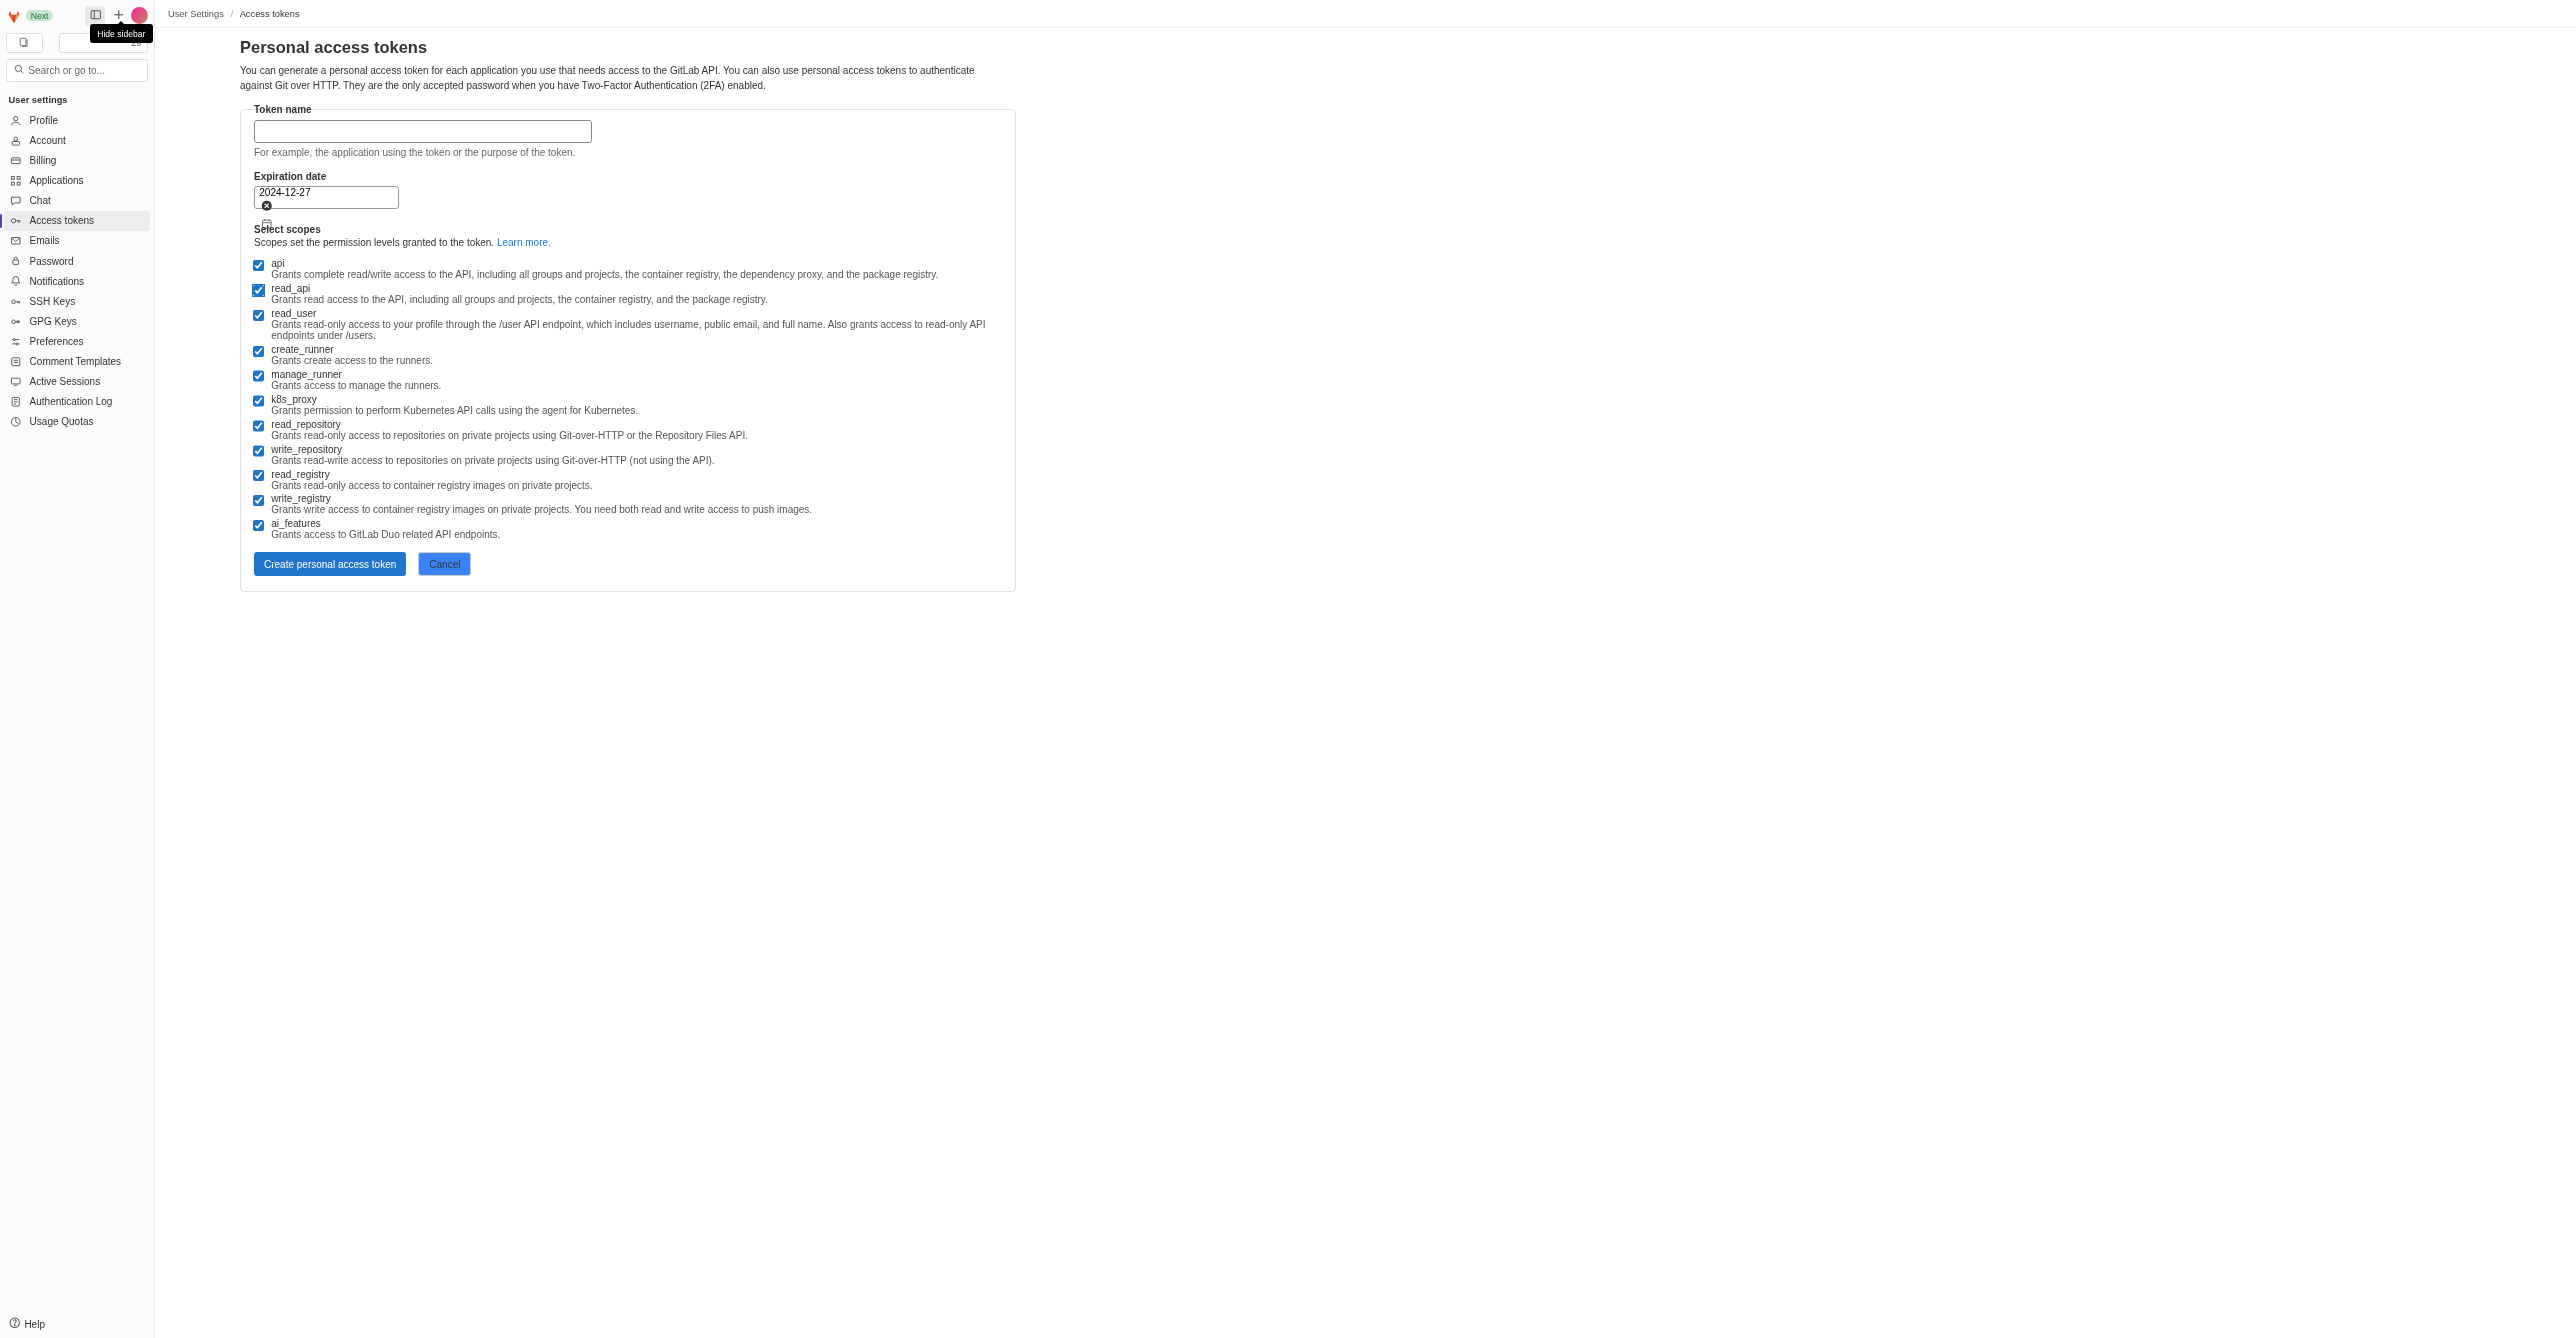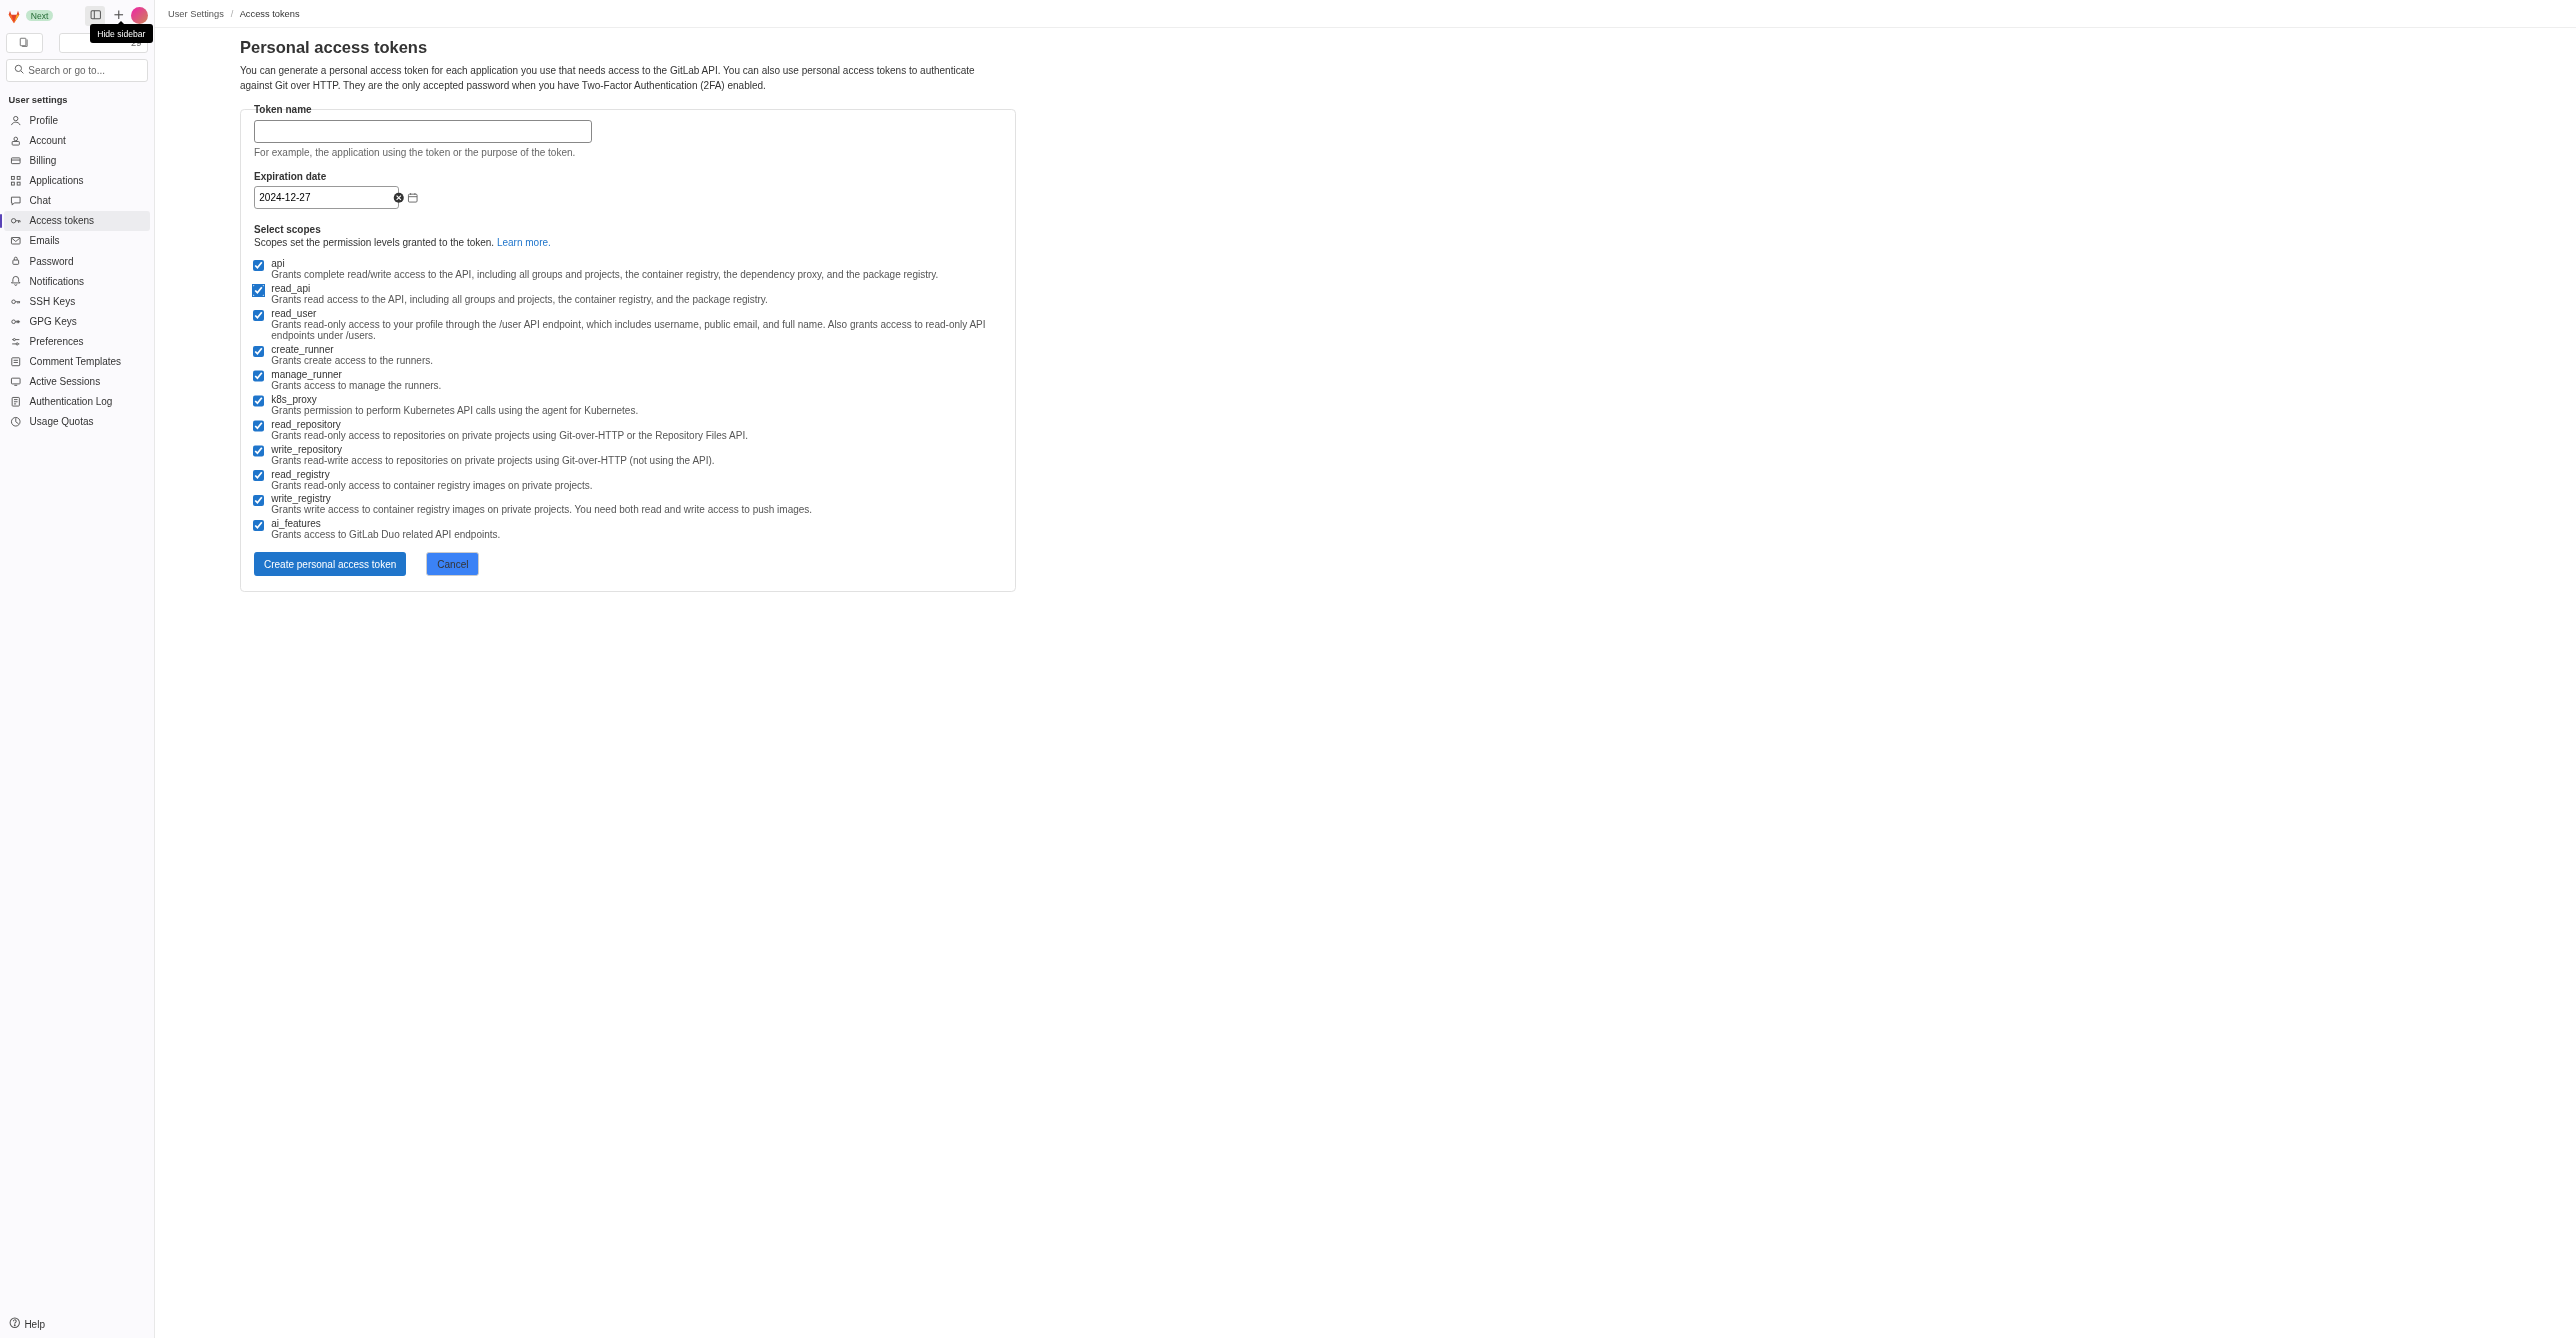--- a/index.html
+++ b/index.html
@@ -43,36 +43,36 @@
 .content-inner { max-width: 776px; margin-left: 72px; }
 h1.page-title { font-size: 16.5px; font-weight: 700; margin-bottom: 5.8px; }
 .page-desc { color: #333; line-height: 1.5; margin-bottom: 16px; max-width: 762px; }
 
 .form-card { border: 0.7px solid #e1e1e1; border-radius: 4.3px; padding: 0 13px 14.4px 13px; position: relative; }
 .form-label { font-weight: 600; display: block; margin: 7.2px 0 4.3px; }
 .form-label.cut { margin-top: -5.7px; color: #333; }
 .text-input { width: 338px; height: 23px; border: 0.7px solid #888; border-radius: 2.9px; padding: 0 5.8px; font-size: 10px; }
 .help-text { color: #666; font-size: 10px; margin-top: 4.3px; }
 
-.date-wrap { display: inline-flex; align-items: flex-end; border: 0.7px solid #999; border-radius: 2.9px; height: 23px; width: 145px; padding: 0 4.3px; }
+.date-wrap { display: inline-flex; align-items: flex-start; border: 0.7px solid #999; border-radius: 2.9px; height: 23px; width: 145px; padding: 0 4.3px; flex-direction: column; }
 .date-wrap input { border: none; outline: none; flex: 1; font-size: 10px; height: 100%; }
 .date-icon-btn { background: none; border: none; cursor: pointer; padding: 1.4px; display:flex; }
 
 .scopes-hdr { font-weight: 600; margin-top: 14.4px; }
 .scopes-sub { margin-top: 2.9px; }
 .learn-link { color: #1f75cb; text-decoration: none; }
 
 .scope-list { margin-top: 10px; margin-left: -1.4px; }
 .scope-row { display: flex; gap: 7.2px; margin-bottom: 2.9px; }
 .scope-cb { width: 11.5px; height: 11.5px; margin-top: 1.4px; accent-color: #1f75cb; cursor:pointer; }
 .scope-body { flex: 1; }
 .scope-name { color: #333; }
 .scope-desc { color: #555; font-size: 10px; margin-top: 0px; }
 
-.buttons { margin-top: 11.5px; display: flex; gap: 20px; }
+.buttons { margin-top: 11.5px; display: flex; gap: 12px; }
 .btn-primary { background: #1f75cb; color: #fff; border: none; border-radius: 2.9px; padding: 5.8px 10px; font-size: 10px; cursor: pointer; }
 .btn-secondary { background: #3b82f6; color: #333; border: 0.7px solid #ccc; border-radius: 2.9px; padding: 5.8px 10px; font-size: 10px; cursor: pointer; }
 </style>
 </head>
 <body>
 
 <div class="app">
   <aside class="sidebar">
     <div class="top-row">
       <div class="logo-icon">

